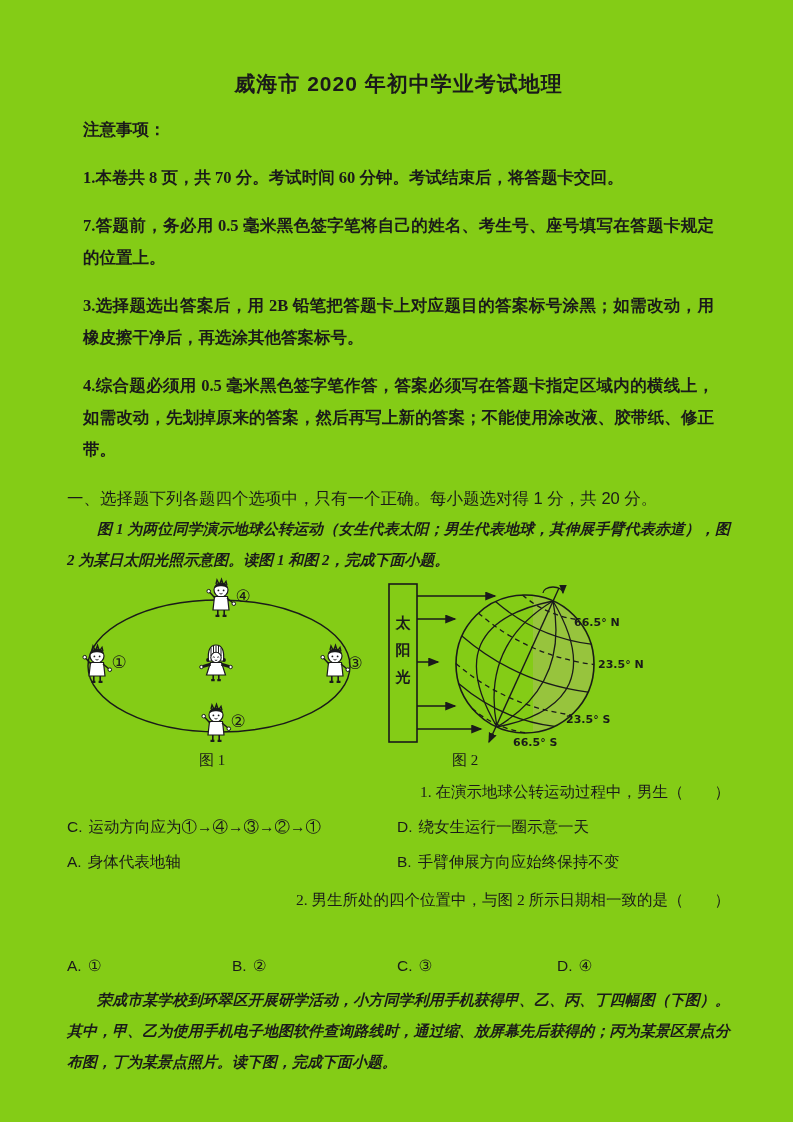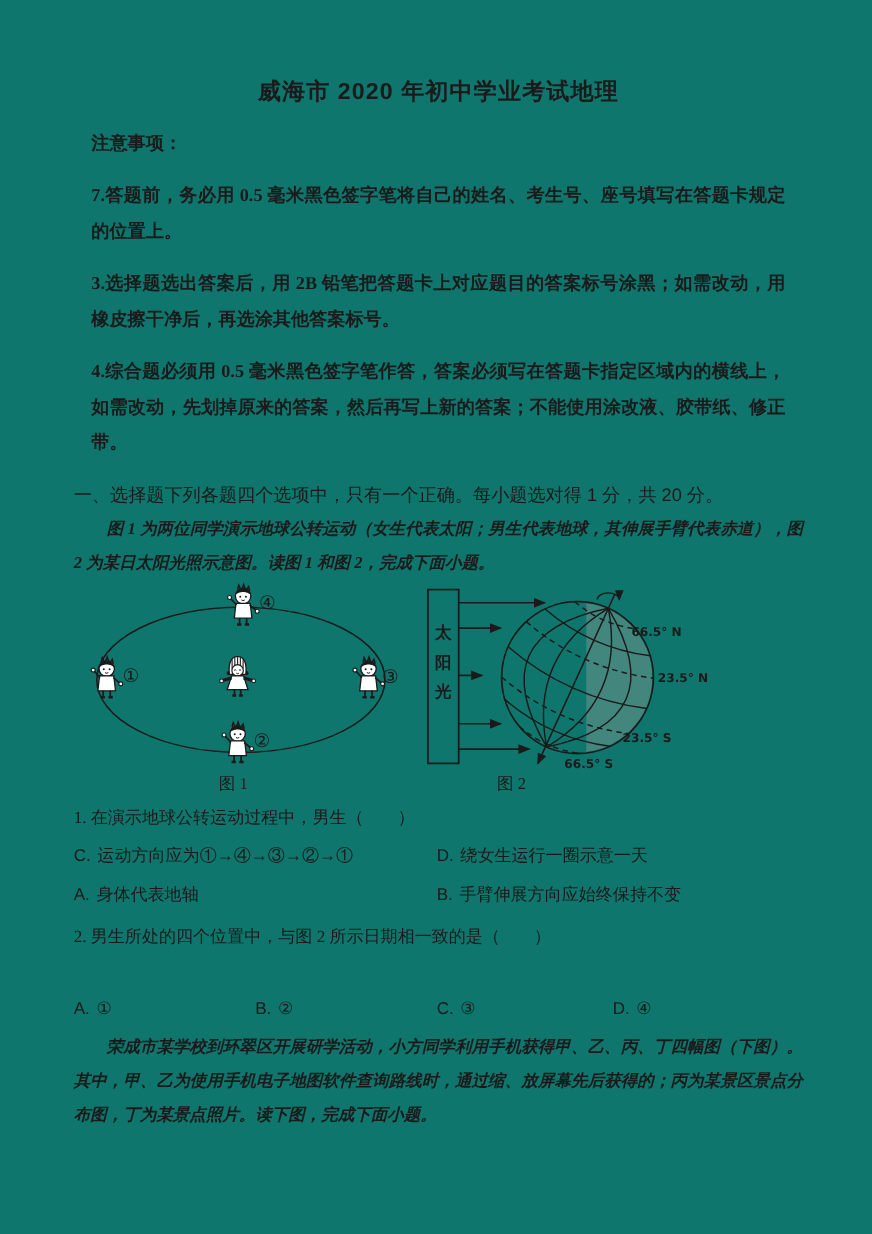--- a/index.html
+++ b/index.html
@@ -1,20 +1,20 @@
 <!DOCTYPE html>
 <html><head>
 <meta charset="utf-8">
 <style>
   html,body{margin:0;padding:0;background:#888;}
   .page{
     position:relative;
     width:793px;height:1122px;
     margin:0 auto;
-    background:#0f766e;
+    background:#84cc16;
     box-sizing:border-box;
     padding:70px 63px 0 67px;
     overflow:hidden;
     color:#1a1a1a;
     font-family:"Liberation Serif","DejaVu Serif",serif;
   }
   .title{
     font-size:21px;line-height:28px;margin:0 0 10px 0;
     text-align:center;font-weight:700;
     font-family:"Liberation Sans","DejaVu Sans",sans-serif;
@@ -30,39 +30,40 @@
     font-family:"Liberation Sans","DejaVu Sans",sans-serif;
   }
   .kai{
     margin:0;font-size:15px;line-height:31px;
     font-style:italic;text-align:justify;text-indent:2em;
     font-family:"Liberation Serif","DejaVu Serif",serif;
     font-weight:bold;
   }
   .figrow{display:flex;align-items:flex-start;margin:0 0 0 3px;}
   .figrow svg{display:block;}
-  .stem{margin:4px 0 0 0;font-size:15.5px;line-height:34px;font-weight:400;}
+  .stem{margin:4px 0 0 0;font-size:15.5px;line-height:34px;font-weight:400;text-align:right;}
   .optrow2{display:grid;grid-template-columns:330px auto;font-size:15.5px;line-height:35px;}
   .optrow4{display:grid;grid-template-columns:165px 165px 160px auto;font-size:15.5px;line-height:26px;margin-bottom:6px;margin-top:36px;}
   .opt .lbl{font-family:"Liberation Sans","DejaVu Sans",sans-serif;margin-right:6px;}
   .stroke{stroke:#1a1a1a;fill:none;}
   .fig-caption{font-size:15px;fill:#1a1a1a;font-family:"Liberation Serif","DejaVu Serif",serif;}
   .lat-label{font-size:11px;fill:#1a1a1a;font-weight:700;font-family:"DejaVu Sans","Liberation Sans",sans-serif;}
   .sun-char{font-size:15px;fill:#1a1a1a;font-weight:700;}
   .badge{font-size:17px;fill:#1a1a1a;font-family:"DejaVu Sans",sans-serif;}
 </style>
 </head>
 <body>
 
 <div class="page">
 
   <h1 class="title">威海市 2020 年初中学业考试地理</h1>
 
   <div class="notice">
     <p>注意事项：</p>
+    <p>1.本卷共 8 页，共 70 分。考试时间 60 分钟。考试结束后，将答题卡交回。</p>
     <p>7.答题前，务必用 0.5 毫米黑色签字笔将自己的姓名、考生号、座号填写在答题卡规定的位置上。</p>
     <p>3.选择题选出答案后，用 2B 铅笔把答题卡上对应题目的答案标号涂黑；如需改动，用橡皮擦干净后，再选涂其他答案标号。</p>
     <p>4.综合题必须用 0.5 毫米黑色签字笔作答，答案必须写在答题卡指定区域内的横线上，如需改动，先划掉原来的答案，然后再写上新的答案；不能使用涂改液、胶带纸、修正带。</p>
   </div>
 
   <p class="sec-header">一、选择题下列各题四个选项中，只有一个正确。每小题选对得 1 分，共 20 分。</p>
 
   <p class="kai">图 1 为两位同学演示地球公转运动（女生代表太阳；男生代表地球，其伸展手臂代表赤道），图 2 为某日太阳光照示意图。读图 1 和图 2，完成下面小题。</p>
 
   <div class="figrow">

